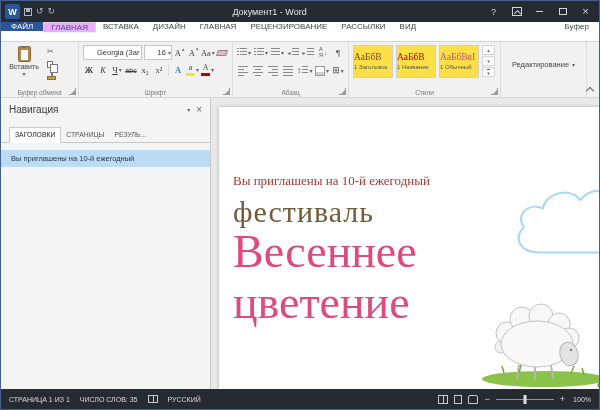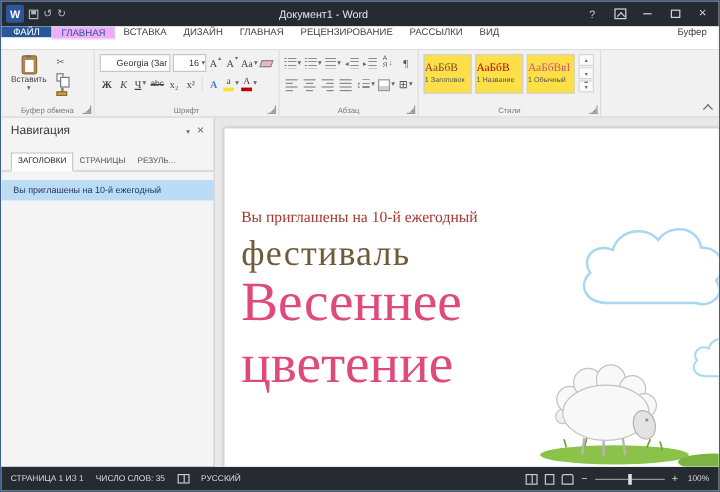--- a/index.html
+++ b/index.html
@@ -91,21 +91,21 @@
   .ss-btn{height:10px;border:1px solid #d6d6d6;background:#fafafa;display:flex;align-items:center;justify-content:center;font-size:5px;color:#666}
   .ss-more{border-top:1px solid #666;padding-top:0px}
   
   .g-edit{width:86px;display:flex;align-items:center;justify-content:center;gap:3px}
   .edit-lbl{font-size:7.5px;color:#444}
   .ribbon-collapse{position:absolute;right:5px;bottom:4px;width:8px;height:7px}
   .ribbon-collapse::before{content:"";position:absolute;left:1px;top:2px;width:5px;height:5px;border-left:1px solid #666;border-top:1px solid #666;transform:rotate(45deg)}
 
   
   .main{flex:1;display:flex;min-height:0}
-  .navpane{width:178px;background:#f4f4f4;border-right:1px solid #c9c9c9;display:flex;flex-direction:column;flex:0 0 auto}
+  .navpane{width:210px;background:#f4f4f4;border-right:1px solid #c9c9c9;display:flex;flex-direction:column;flex:0 0 auto}
   .np-head{display:flex;align-items:center;padding:6px 8px 4px;gap:6px}
   .np-title{font-size:10px;color:#3b3b3b;flex:1}
   .np-opt{font-size:6px;color:#666}
   .np-close{font-size:10px;color:#666;line-height:1}
   .np-search{margin:2px 8px 0;height:19px;background:#fff;border:1px solid #cfcfcf;display:flex;align-items:center;padding:0 4px;gap:4px}
   .np-search input{border:0;outline:0;flex:1;font-size:7.5px;color:#444;min-width:0;background:transparent;font-family:"Liberation Sans",sans-serif}
   .np-search input::placeholder{color:#8f8f8f}
   .np-mag{width:9px;height:9px;position:relative;flex:0 0 auto}
   .np-mag::before{content:"";position:absolute;left:0;top:0;width:5px;height:5px;border:1px solid #666;border-radius:50%}
   .np-mag::after{content:"";position:absolute;left:5px;top:5px;width:4px;height:1px;background:#666;transform:rotate(45deg);transform-origin:left center}
@@ -333,20 +333,24 @@
         <span class="ss-btn">▴</span>
         <span class="ss-btn">▾</span>
         <span class="ss-btn">
             <span class="ss-more">▾</span>
           </span>
       </div>
       <div class="rg-label">Стили</div>
       <span class="launcher"></span>
     </div>
 
+    <div class="rgroup g-edit">
+      <span class="edit-lbl">Редактирование</span>
+      <span class="dd">▾</span>
+    </div>
 
     <span class="ribbon-collapse"></span>
   </div>
 
   <div class="main">
     <div class="navpane">
       <div class="np-head">
         <span class="np-title">Навигация</span>
         <span class="np-opt">▾</span>
         <span class="np-close">×</span>

